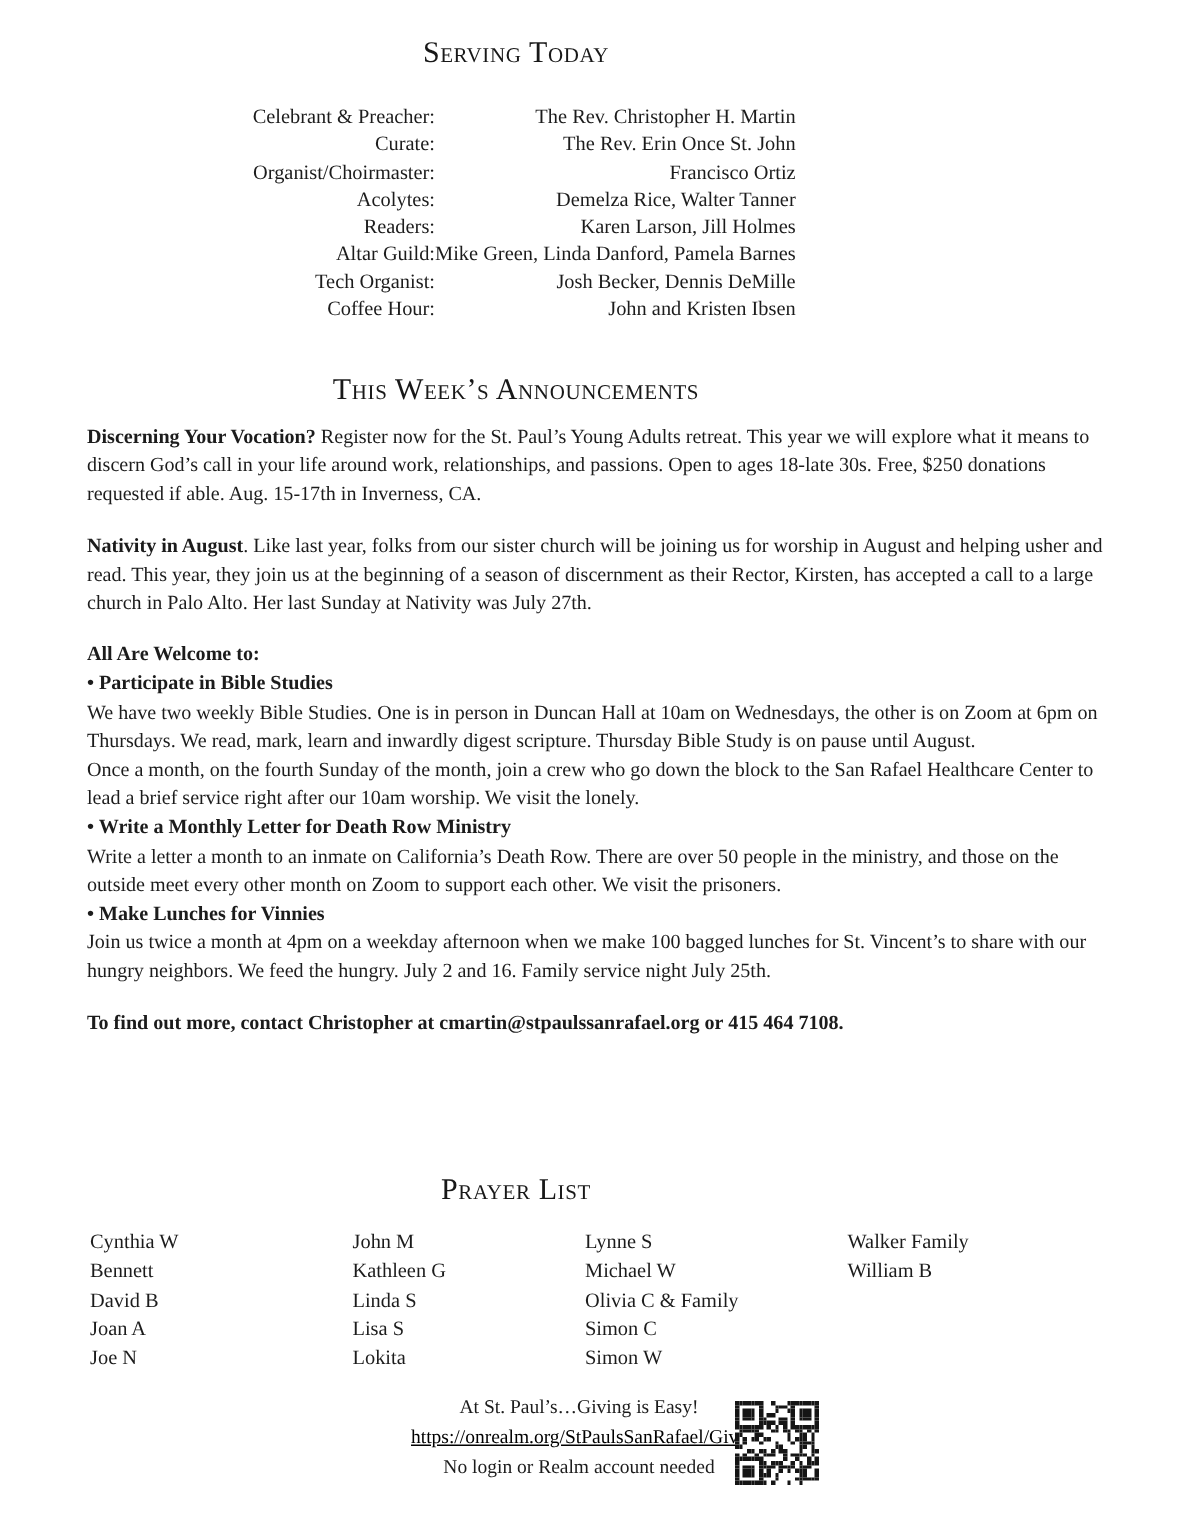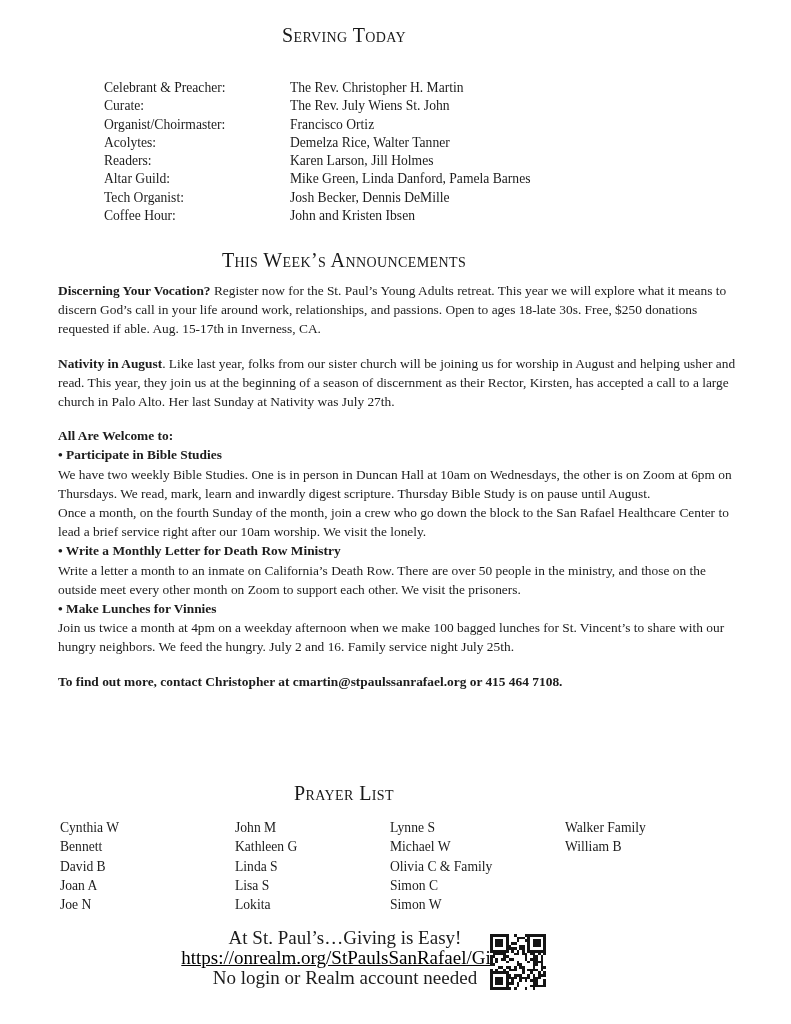--- a/index.html
+++ b/index.html
@@ -18,21 +18,21 @@
     text-align: center;
     font-variant: small-caps;
     font-size: 20px; letter-spacing: 0.4px;
     color: #181818;
   }
   #serving-title { top: 24px; }
   #ann-title    { top: 249px; }
   #prayer-title { top: 782px; }
 
   
-  .serving-list { position: absolute; top: 79px; left: 104px; font-size: 13.6px; }
+  .serving-list { position: absolute; top: 69px; left: 104px; font-size: 13.6px; text-align: right; }
   .srow { display: grid; grid-template-columns: 186px auto; line-height: 18.3px; }
 
   
   .ann-body {
     position: absolute; top: 281px; left: 58px; width: 678px;
     font-size: 13.4px; line-height: 19.2px; text-align: left;
   }
   .ann-body p { margin: 0 0 15px 0; }
   .bold { font-weight: bold; }
   .contact-line { font-weight: bold; margin-top: 15px; }
@@ -42,21 +42,21 @@
   .prayer-grid {
     position: absolute; top: 818px; left: 60px; width: 680px;
     display: grid; grid-template-columns: 175px 155px 175px auto;
     font-size: 13.6px;
   }
   .pname { line-height: 19.3px; }
 
   
   .giving {
     position: absolute; top: 928px; left: 0; width: 690px;
-    text-align: center; font-size: 19px; line-height: 19.8px;
+    text-align: center; font-size: 13px; line-height: 19.8px; padding-left: 41px;
   }
   .giving-link { text-decoration: none; cursor: pointer; display: block; }
 
   .qr {
     position: absolute; top: 934px; left: 490px;
     width: 56px; height: 56px;
     display: grid;
     grid-template-columns: repeat(21, 1fr);
     grid-template-rows: repeat(21, 1fr);
     background: #ffffff;
@@ -71,21 +71,21 @@
 
   <div class="sc-heading" id="serving-title">Serving Today</div>
 
   <div class="serving-list">
     <div class="srow">
       <span>Celebrant &amp; Preacher:</span>
       <span>The Rev. Christopher H. Martin</span>
     </div>
     <div class="srow">
       <span>Curate:</span>
-      <span>The Rev. July Wiens St. John</span>
+      <span>The Rev. Erin Once St. John</span>
     </div>
     <div class="srow">
       <span>Organist/Choirmaster:</span>
       <span>Francisco Ortiz</span>
     </div>
     <div class="srow">
       <span>Acolytes:</span>
       <span>Demelza Rice, Walter Tanner</span>
     </div>
     <div class="srow">

